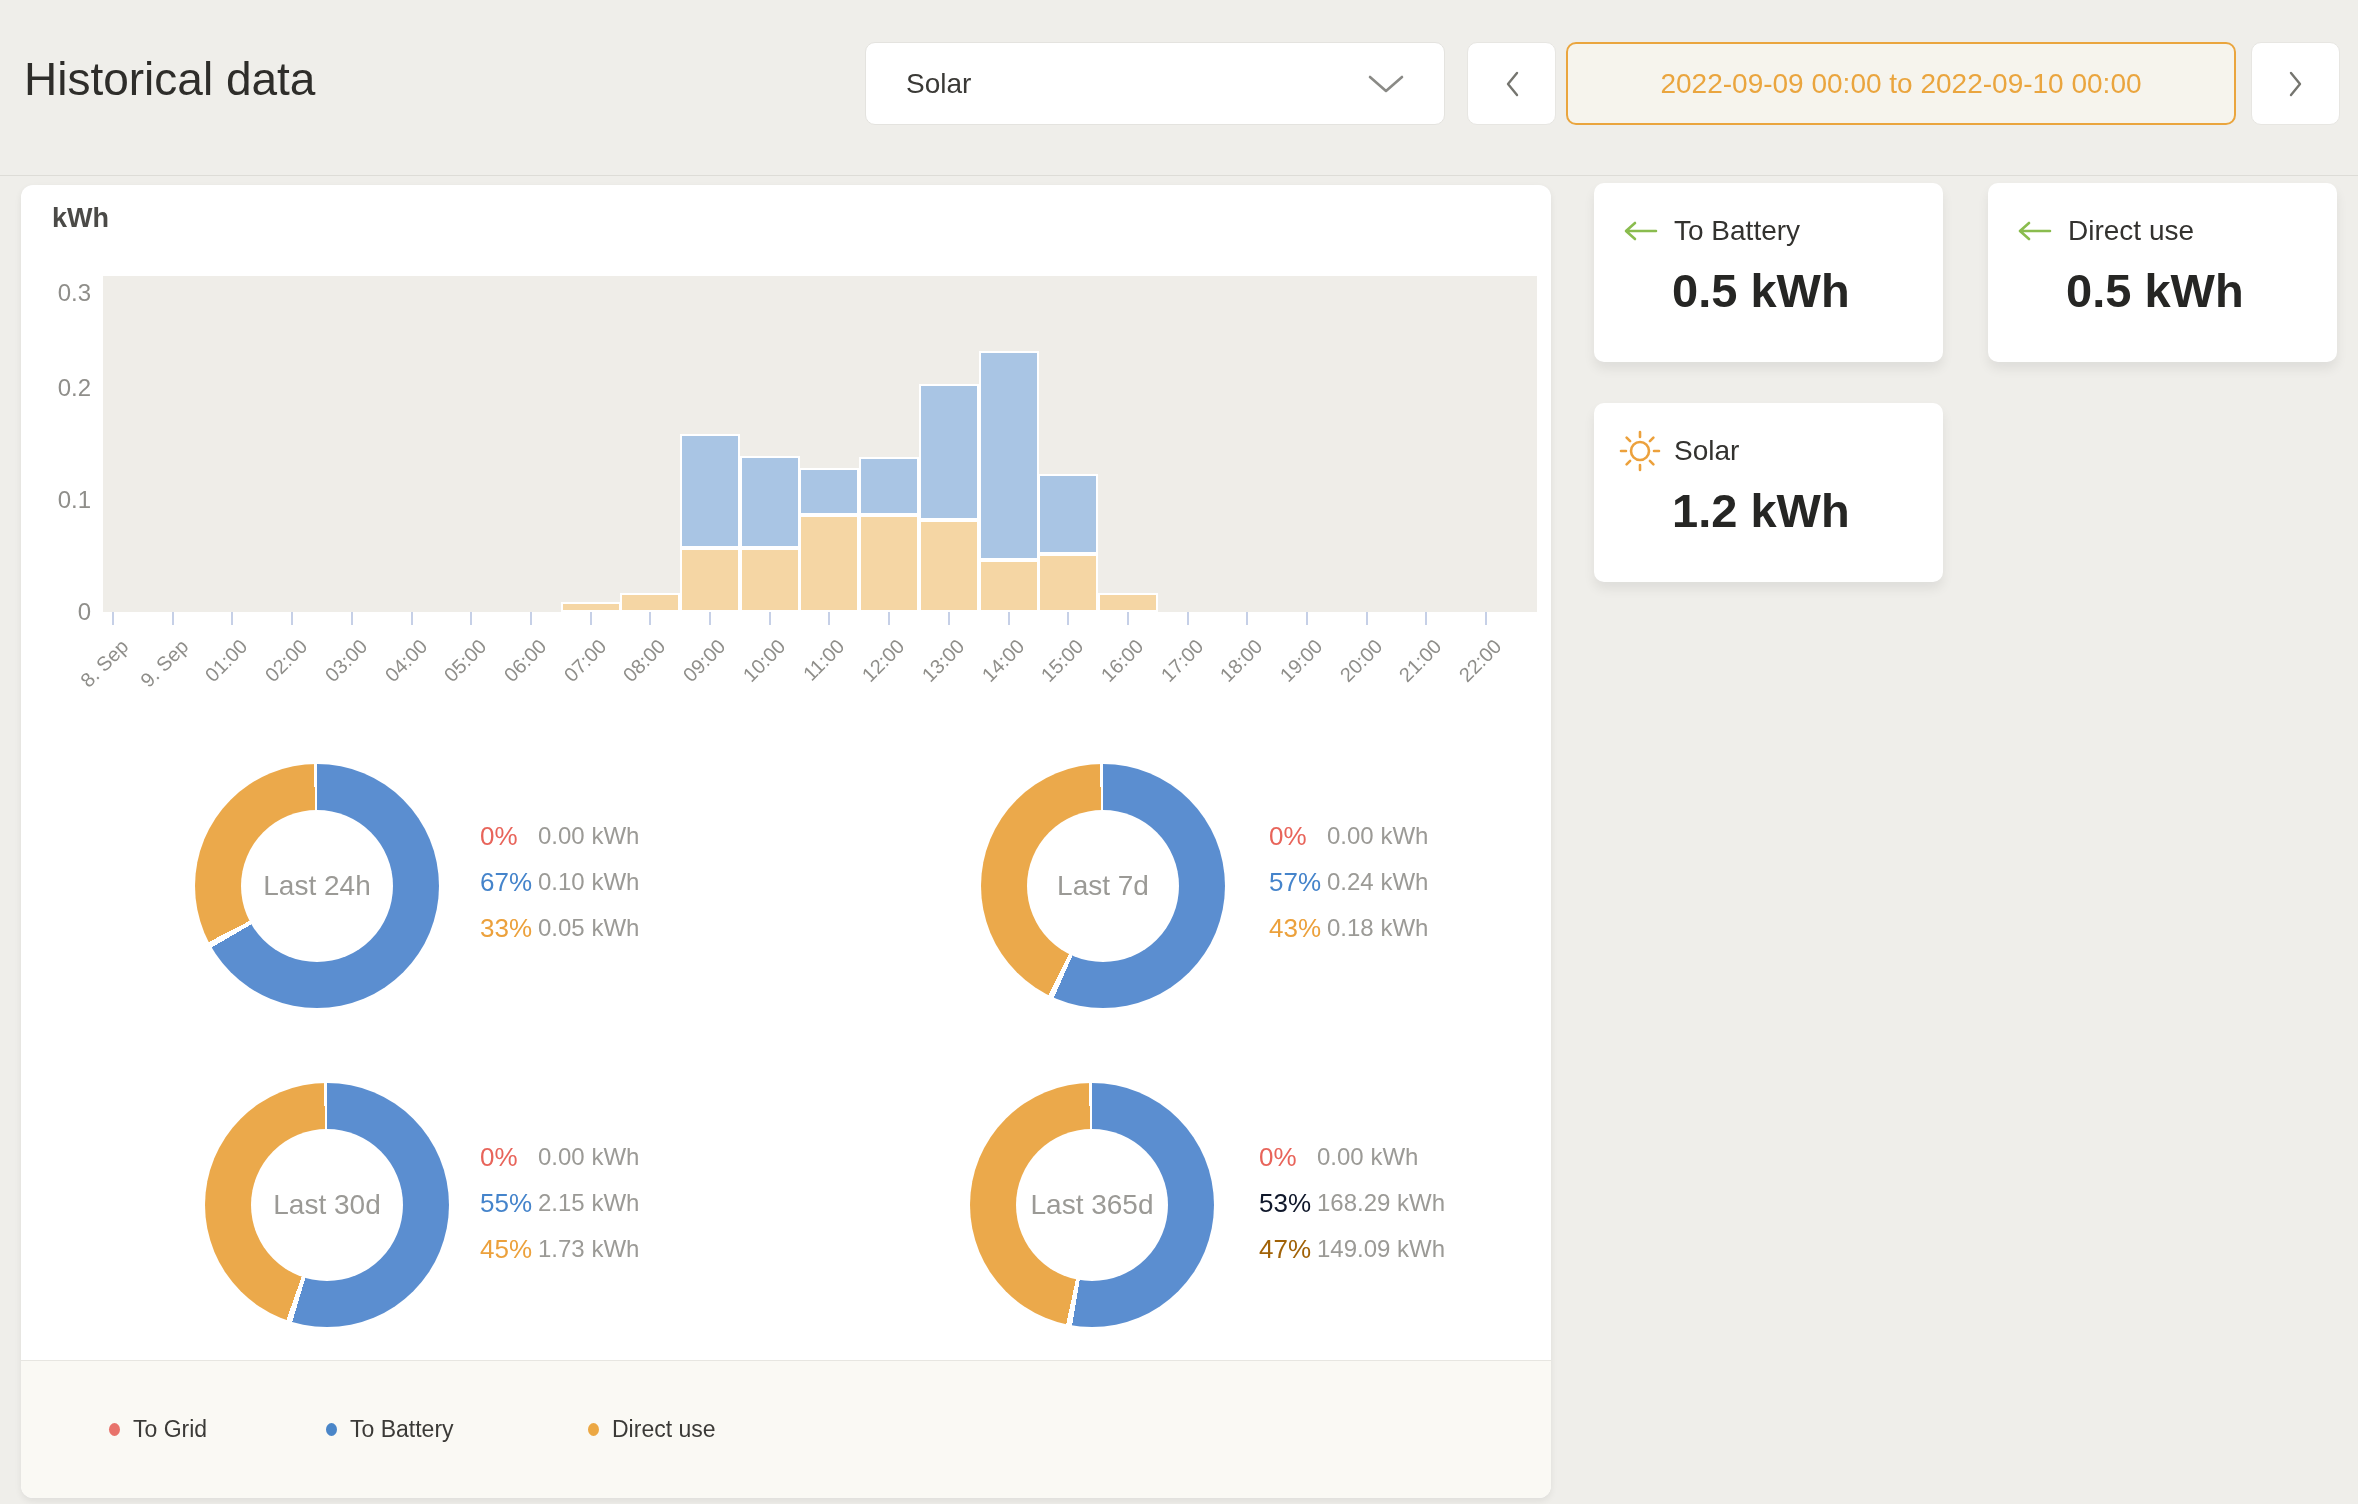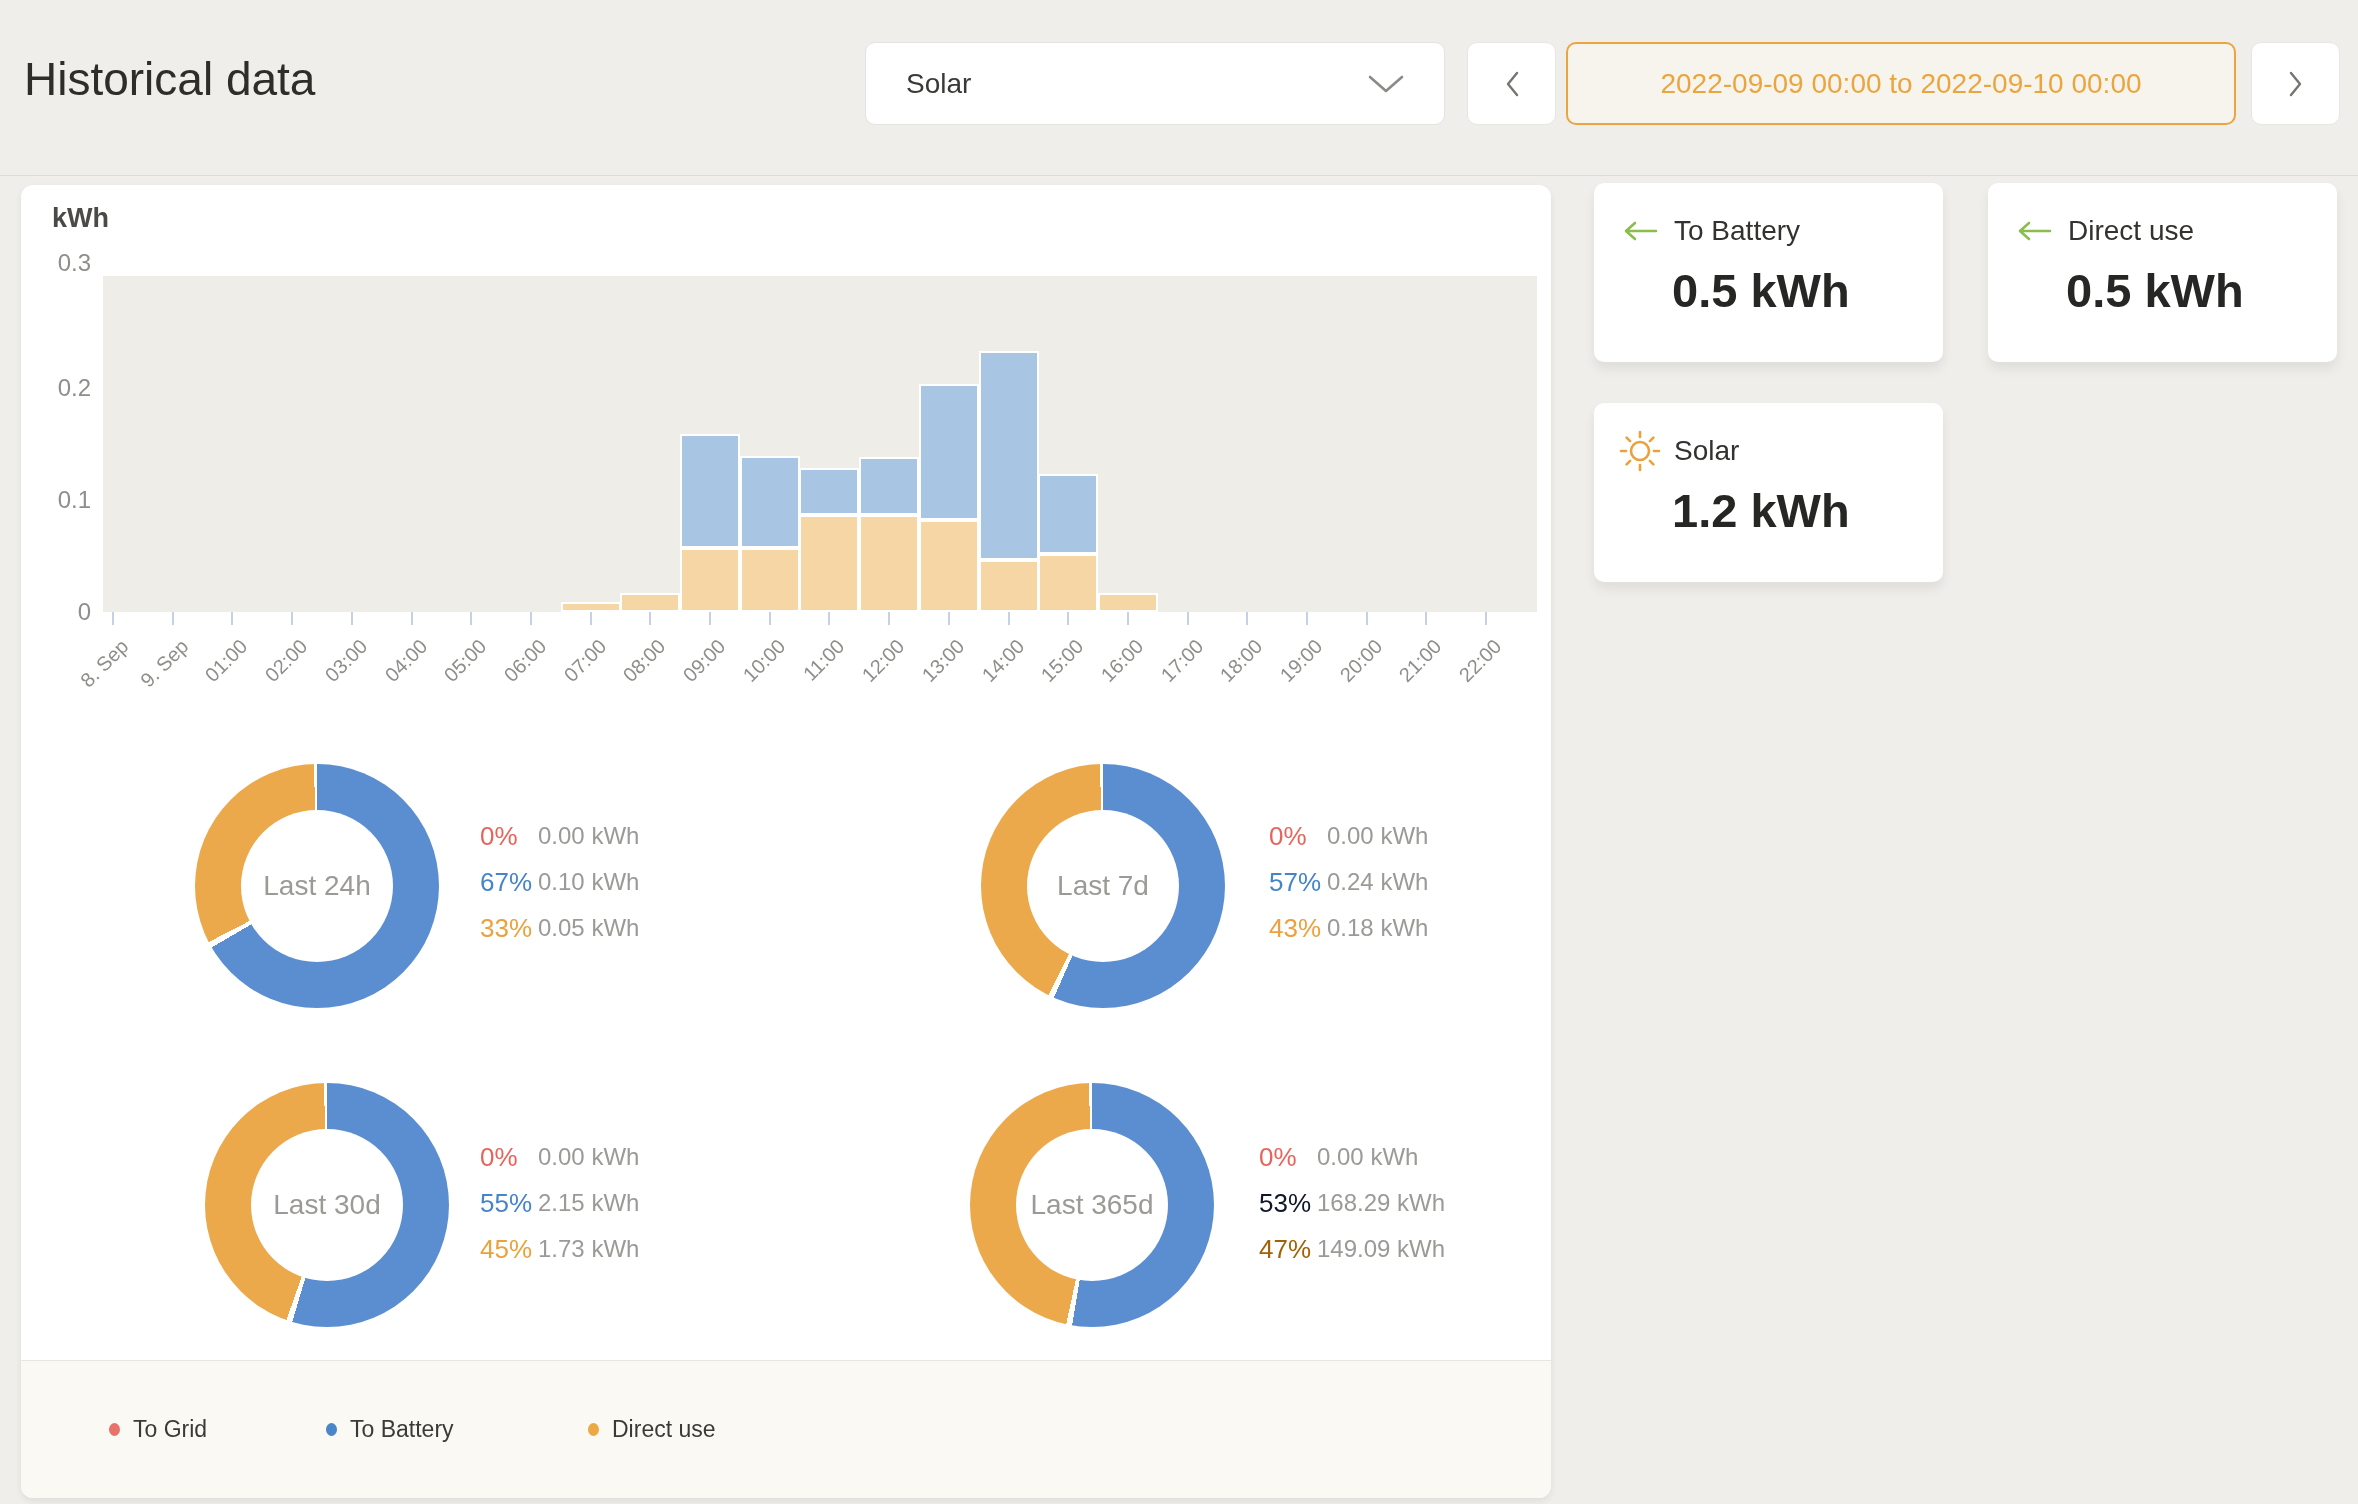--- a/index.html
+++ b/index.html
@@ -148,21 +148,21 @@
         <div class="bar-seg" style="height: 80px; background: rgb(169, 197, 228);"></div>
       </div>
       <div class="bar" style="left: 994.9px;">
         <div class="bar-seg" style="height: 19px; background: rgb(245, 214, 164);"></div>
       </div>
     </div>
   <div id="yticks">
       <div class="ytick" style="top: 413px;">0</div>
       <div class="ytick" style="top: 301px;">0.1</div>
       <div class="ytick" style="top: 189px;">0.2</div>
-      <div class="ytick" style="top: 64px;">0.3</div>
+      <div class="ytick" style="top: 94px;">0.3</div>
     </div>
   <div id="xaxis">
       <div class="xtick" style="left: 91px;"></div>
       <div class="xlabel" style="left: -34px;">8. Sep</div>
       <div class="xtick" style="left: 150.7px;"></div>
       <div class="xlabel" style="left: 25.7px;">9. Sep</div>
       <div class="xtick" style="left: 210.4px;"></div>
       <div class="xlabel" style="left: 85.4px;">01:00</div>
       <div class="xtick" style="left: 270.1px;"></div>
       <div class="xlabel" style="left: 145.1px;">02:00</div>

